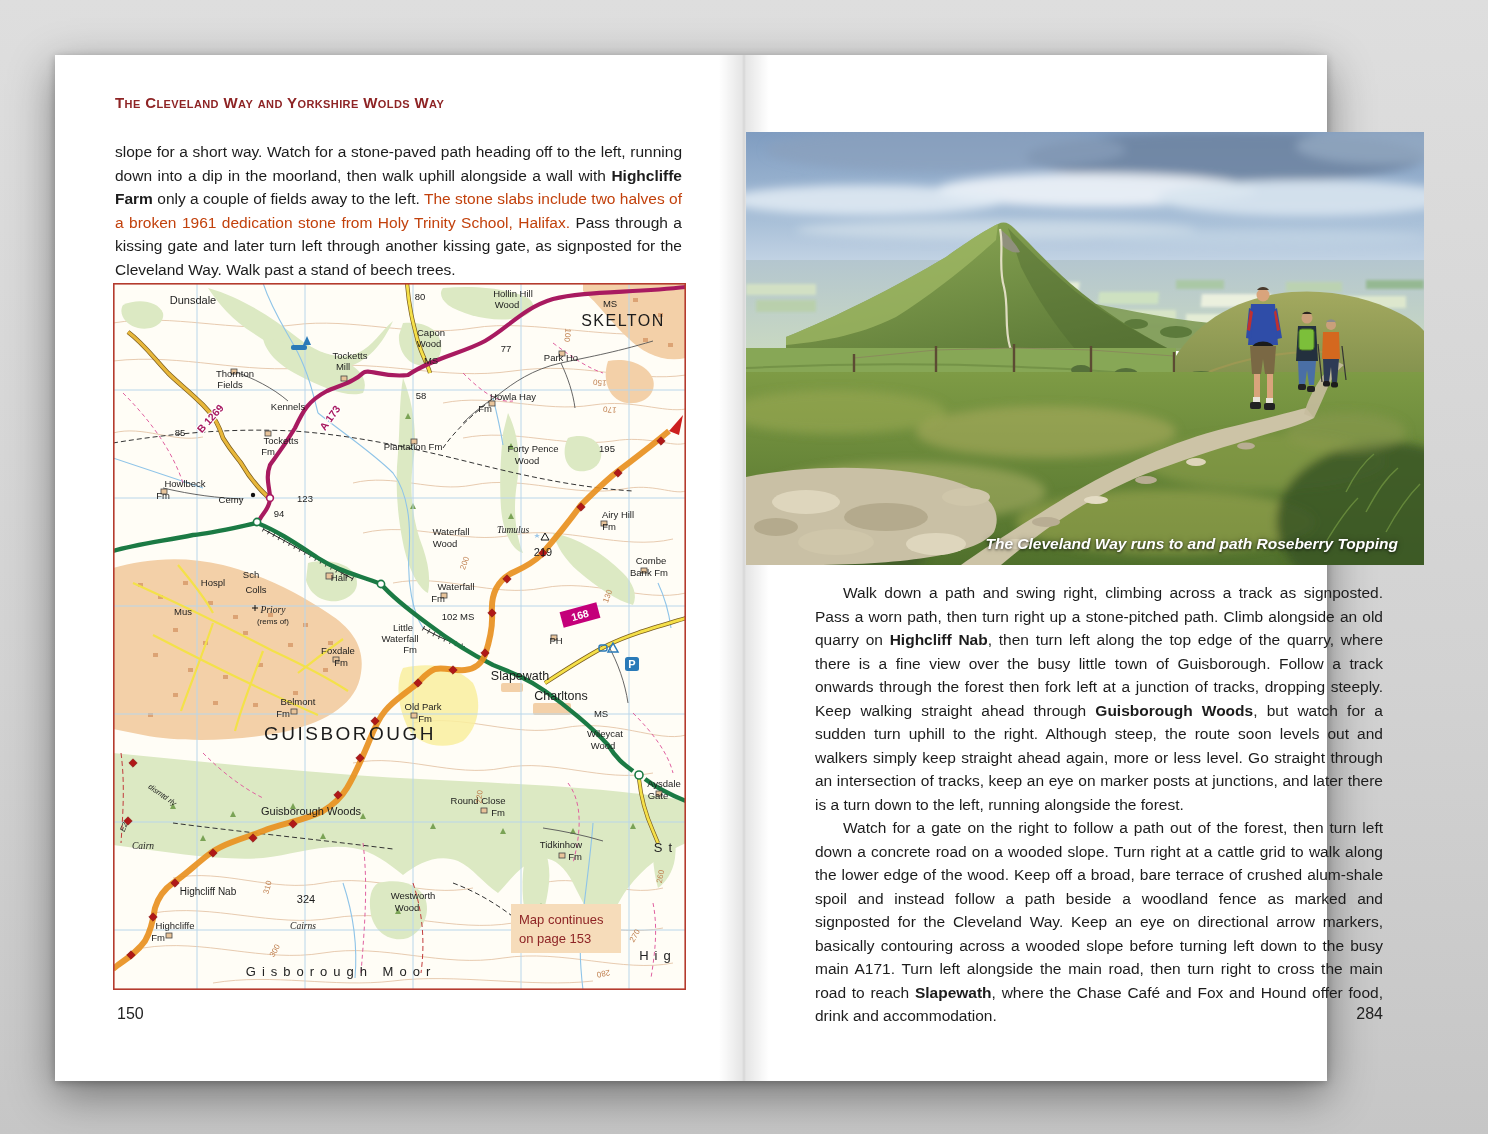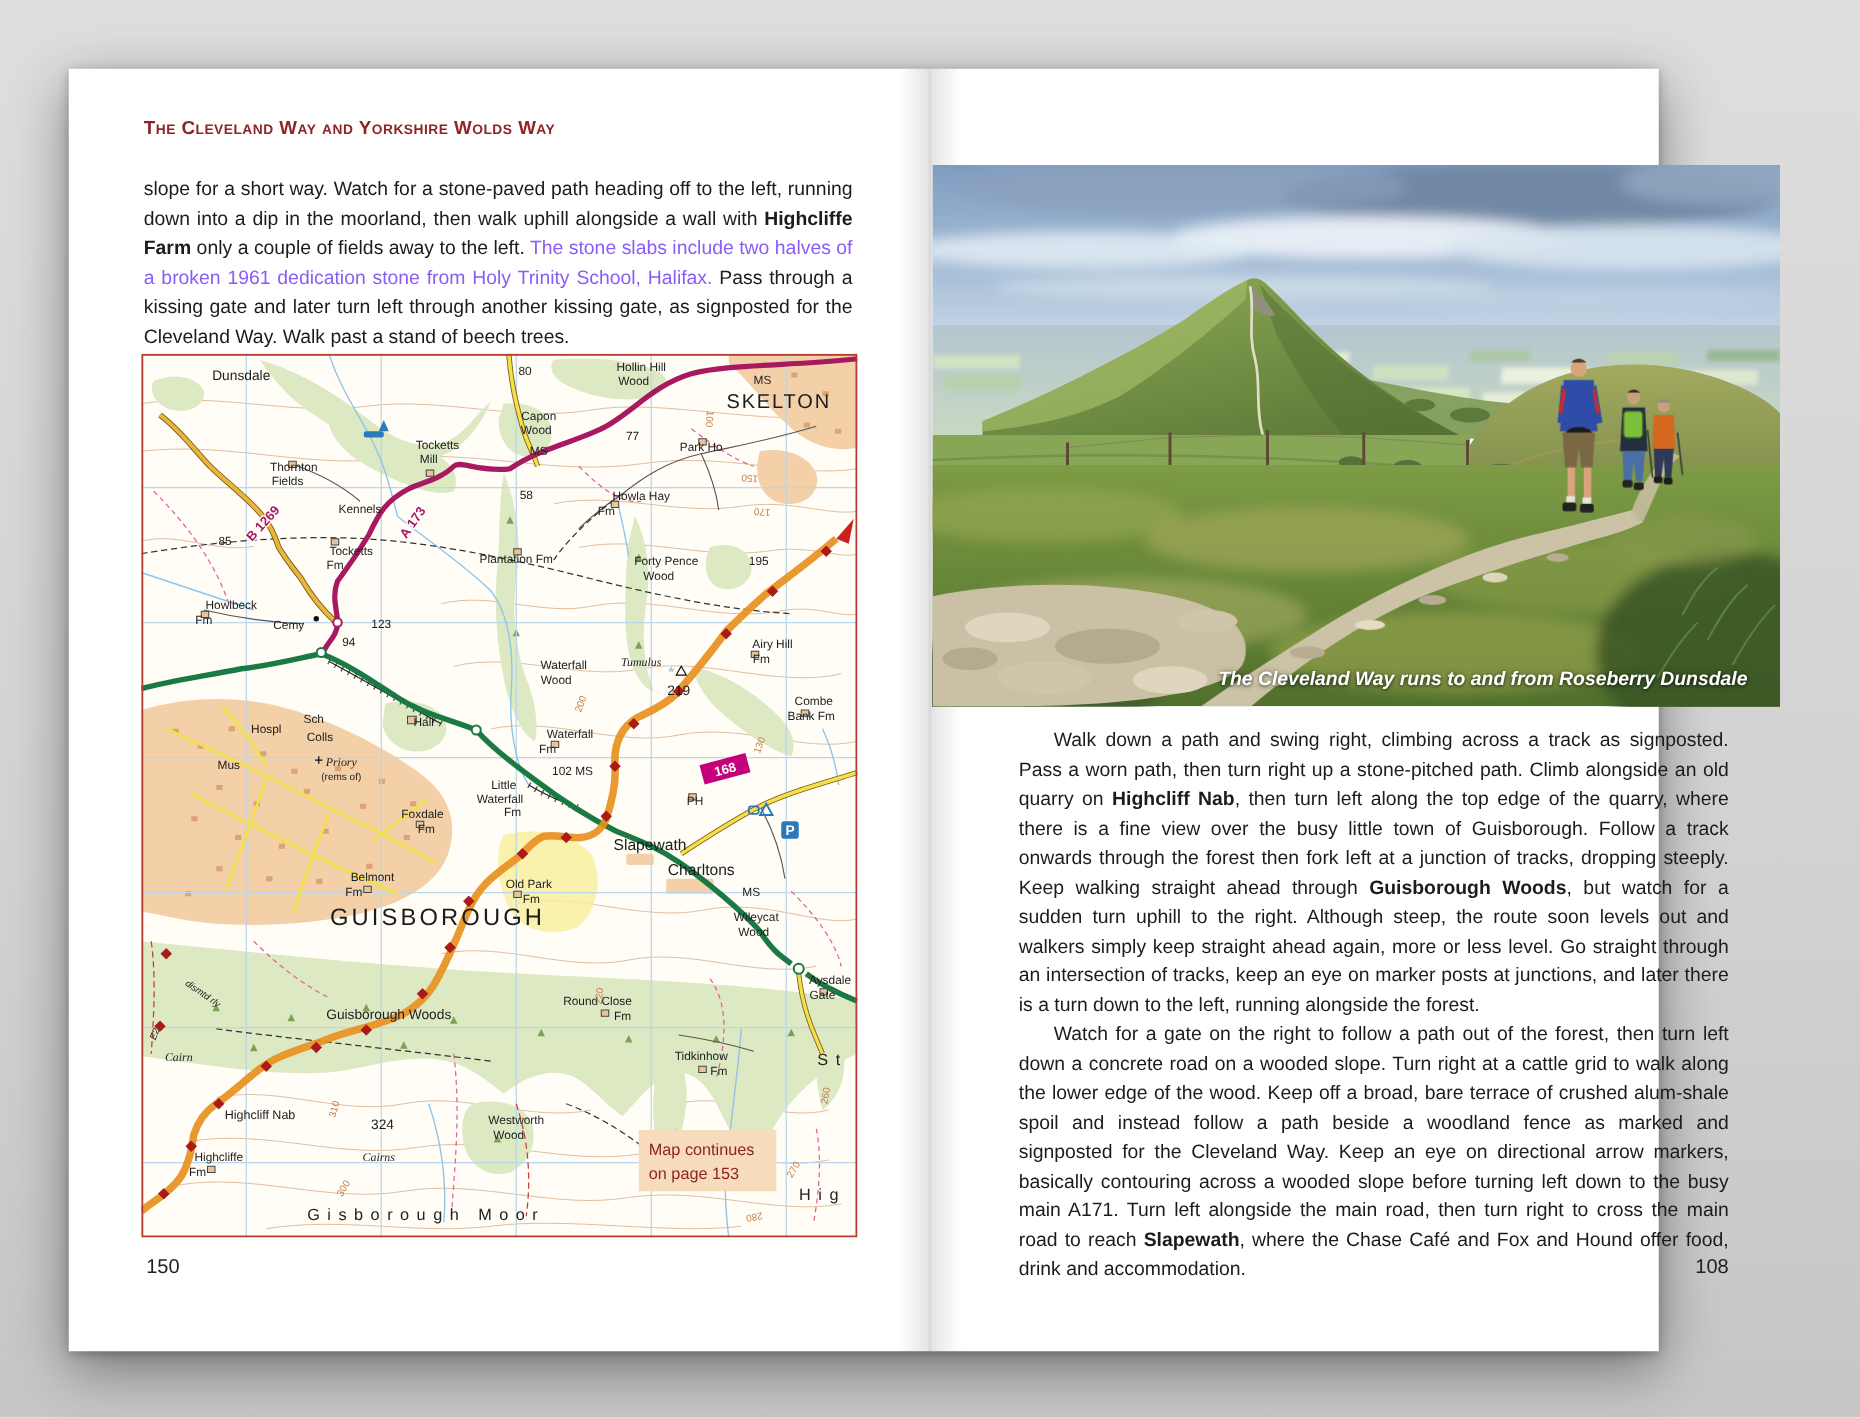--- a/index.html
+++ b/index.html
@@ -11,21 +11,21 @@
           background:linear-gradient(90deg,rgba(0,0,0,0) 0%,rgba(0,0,0,.10) 46%,rgba(0,0,0,.16) 50%,rgba(0,0,0,.10) 54%,rgba(0,0,0,0) 100%);}
   .hdr{position:absolute;top:39px;font-size:15px;font-weight:bold;color:#8e2425;
        font-variant:small-caps;letter-spacing:.4px;}
   .hdr-left{left:60px;}
   .hdr-right{left:760px;width:568px;text-align:right;}
   .bodytext{position:absolute;width:568px;font-size:15.5px;line-height:23.5px;color:#1c1c1c;
             text-align:justify;}
   .bodytext p{margin:0;}
   .indent{text-indent:28px;}
   .bold{font-weight:bold;}
-  .redtext{color:#8b5cf6;}
+  .redtext{color:#c2410c;}
   .para-left{left:60px;top:85px;width:567px;}
   .para-right{left:760px;top:526px;}
   .pageno{position:absolute;top:950px;font-size:16px;color:#222;}
   .pageno-left{left:62px;}
   .pageno-right{left:760px;width:568px;text-align:right;}
   .mapbox{position:absolute;left:58px;top:228px;width:573px;height:707px;}
   .photobox{position:absolute;left:691px;top:77px;width:678px;height:433px;}
   .photobox svg{display:block;}
   .caption{position:absolute;right:26px;bottom:12px;font-size:15.5px;font-weight:bold;font-style:italic;
            color:#fff;text-shadow:0 1px 3px rgba(0,0,0,.65),0 0 6px rgba(0,0,0,.35);}
@@ -587,22 +587,22 @@
         <g>
           <circle cx="585" cy="193" r="5" fill="#caa07a"></circle>
           <path d="M580,190 a5.5,4.5 0 0 1 10,0 z" fill="#8b8b8b"></path>
           <path d="M577,200 L593,200 L594,227 L576,227 Z" fill="#d4681f"></path>
           <path d="M577,227 L593,227 L591,250 L586,250 L585,235 L583,250 L578,250 Z" fill="#2e3a55"></path>
           <rect x="577" y="249" width="7" height="5.5" rx="2" fill="#1c1c1c"></rect>
           <rect x="585" y="250" width="7" height="5.5" rx="2" fill="#1c1c1c"></rect>
         </g>
       </g>
     </svg>
-    <div class="caption">The Cleveland Way runs to and from Roseberry Dunsdale</div>
+    <div class="caption">The Cleveland Way runs to and path Roseberry Topping</div>
   </div>
 
   <div class="bodytext para-right">
     <p class="indent"><span>Walk down a path and swing right, climbing across a track as signposted. Pass a worn path, then turn right up a stone-pitched path. Climb alongside an old quarry on </span><span class="bold">Highcliff Nab</span><span>, then turn left along the top edge of the quarry, where there is a fine view over the busy little town of Guisborough. Follow a track onwards through the forest then fork left at a junction of tracks, dropping steeply. Keep walking straight ahead through </span><span class="bold">Guisborough Woods</span><span>, but watch for a sudden turn uphill to the right. Although steep, the route soon levels out and walkers simply keep straight ahead again, more or less level. Go straight through an intersection of tracks, keep an eye on marker posts at junctions, and later there is a turn down to the left, running alongside the forest.</span></p>
     <p class="indent"><span>Watch for a gate on the right to follow a path out of the forest, then turn left down a concrete road on a wooded slope. Turn right at a cattle grid to walk along the lower edge of the wood. Keep off a broad, bare terrace of crushed alum-shale spoil and instead follow a path beside a woodland fence as marked and signposted for the Cleveland Way. Keep an eye on directional arrow markers, basically contouring across a wooded slope before turning left down to the busy main A171. Turn left alongside the main road, then turn right to cross the main road to reach </span><span class="bold">Slapewath</span><span>, where the Chase Café and Fox and Hound offer food, drink and accommodation.</span></p>
   </div>
 
-  <div class="pageno pageno-right">108</div>
+  <div class="pageno pageno-right">284</div>
 </div>
 
 </body></html>

